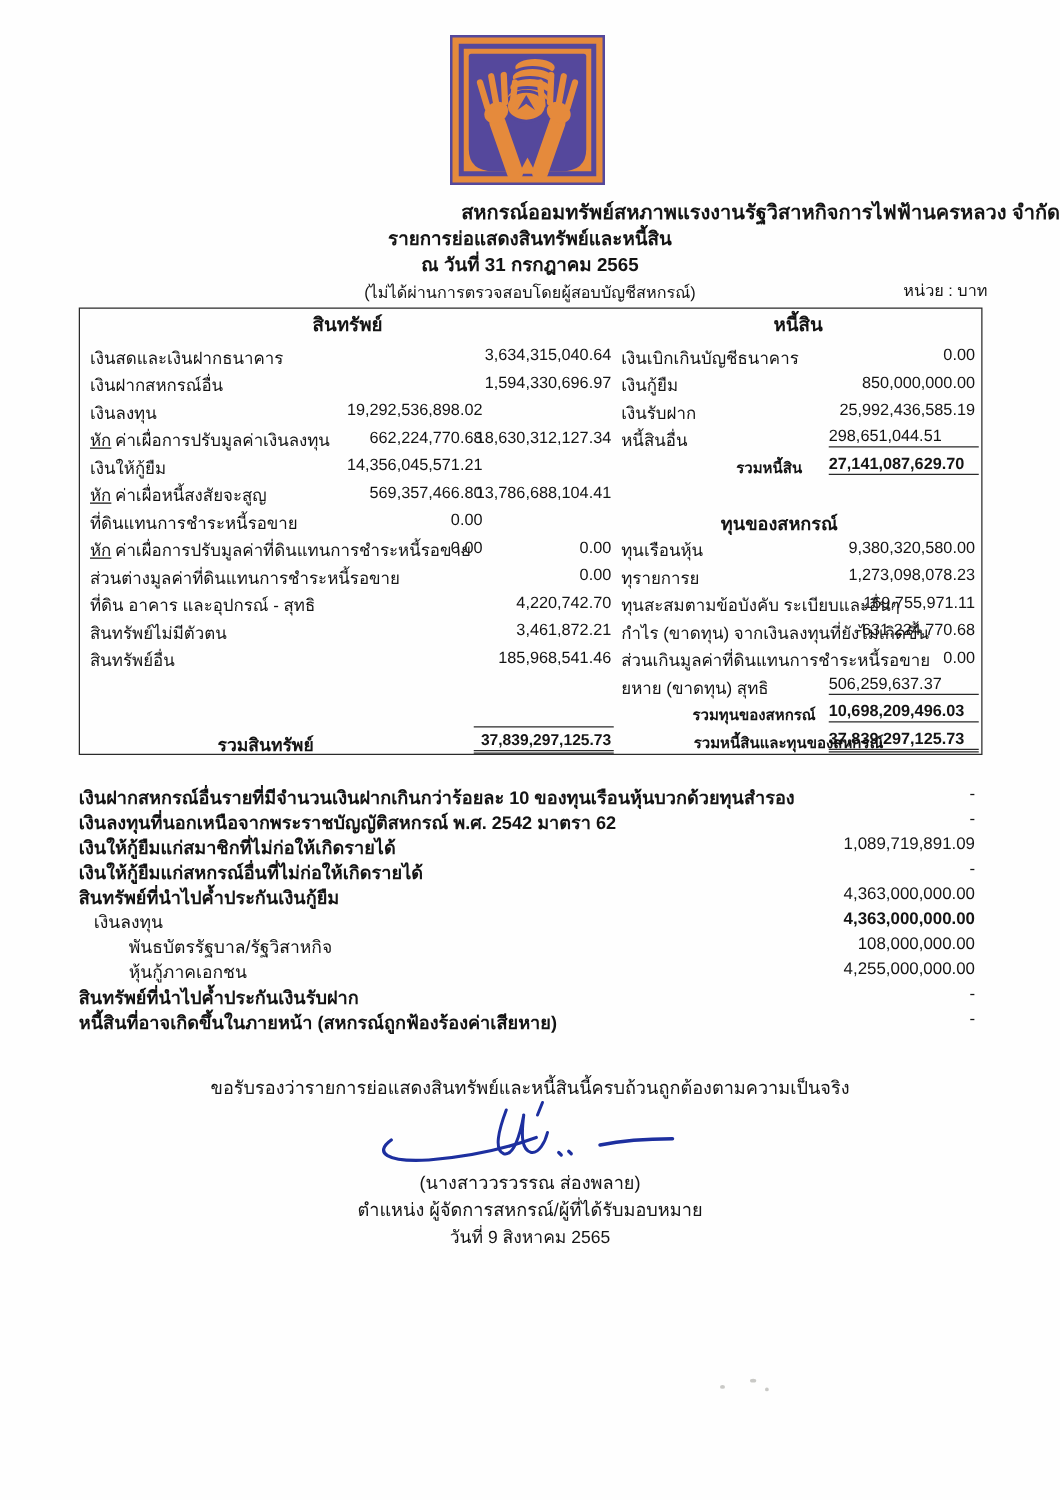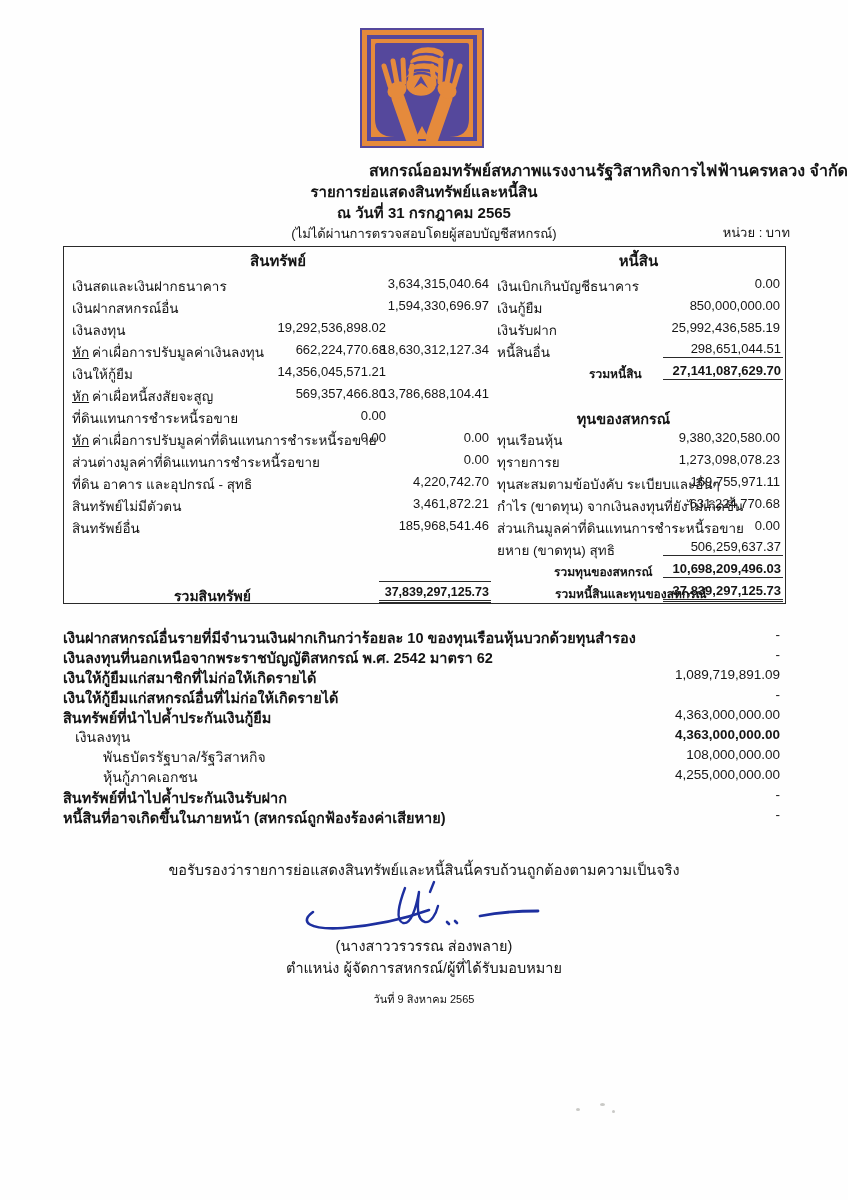--- a/index.html
+++ b/index.html
@@ -36,21 +36,21 @@
   .half.left{width:428px;}
   .half.right{width:293px;}
   .col-title{height:26px;line-height:27px;text-align:center;font-weight:700;font-size:15px;}
   .arow,.rrow{position:relative;height:22px;}
   .albl{position:absolute;left:8px;top:2px;font-size:13.5px;white-space:nowrap;}
   .pfx{text-decoration:underline;margin-right:3px;}
   .n1{position:absolute;right:106px;top:3px;font-size:13px;white-space:nowrap;}
   .n2{position:absolute;right:3px;top:3px;font-size:13px;white-space:nowrap;}
   .rlbl{position:absolute;left:5px;top:2px;font-size:13.5px;white-space:nowrap;}
   .rv{position:absolute;right:5px;top:3px;font-size:13px;white-space:nowrap;}
-  .rv.box{right:2px;top:0;width:118px;text-align:right;padding:2px 2px 1px 0;}
+  .rv.box{right:2px;top:0;width:118px;padding:2px 2px 1px 0;}
   .ul1{border-bottom:1px solid var(--line);}
   .ul2{border-bottom:3px double var(--line);}
   .ol1{border-top:1px solid var(--line);}
   .bold{font-weight:700;}
   .cap-title{position:absolute;left:0;right:30px;top:2px;text-align:center;
              font-weight:700;font-size:14.5px;}
   .atotal-lbl{position:absolute;left:110px;top:4px;font-weight:700;font-size:14px;white-space:nowrap;}
   .atotal-val{position:absolute;right:1px;top:0;width:110px;text-align:right;
               font-weight:700;font-size:12.5px;padding:3px 2px 1px 0;white-space:nowrap;}
   .rtot-lbl{position:absolute;top:3px;font-weight:700;font-size:12px;white-space:nowrap;}
@@ -62,21 +62,21 @@
   .ind1{left:12px;}
   .ind2{left:40px;}
   .sval{position:absolute;right:4px;top:1px;font-size:13.5px;white-space:nowrap;}
   .sval.bv{font-weight:700;}
   
   .cert-statement{position:absolute;left:0;top:858px;width:848px;text-align:center;font-size:14.5px;}
   .sig{position:absolute;left:295px;top:878px;width:280px;height:62px;}
   .sig path{stroke:var(--sig-blue);fill:none;stroke-linecap:round;stroke-linejoin:round;}
   .signer-name{position:absolute;left:0;top:934px;width:848px;text-align:center;font-size:14.5px;}
   .signer-title{position:absolute;left:0;top:956px;width:848px;text-align:center;font-size:14.5px;}
-  .sign-date{position:absolute;left:0;top:978px;width:848px;text-align:center;font-size:11px;margin-top:12px;}
+  .sign-date{position:absolute;left:0;top:978px;width:848px;text-align:center;font-size:14px;}
   
   .artifact{position:absolute;background:#c9c9c6;border-radius:50%;}
   .a1{left:576px;top:1108px;width:4px;height:3px;}
   .a2{left:600px;top:1103px;width:5px;height:3px;}
   .a3{left:612px;top:1110px;width:3px;height:3px;}
 </style>
 </head>
 <body>
 
 <div class="page">

